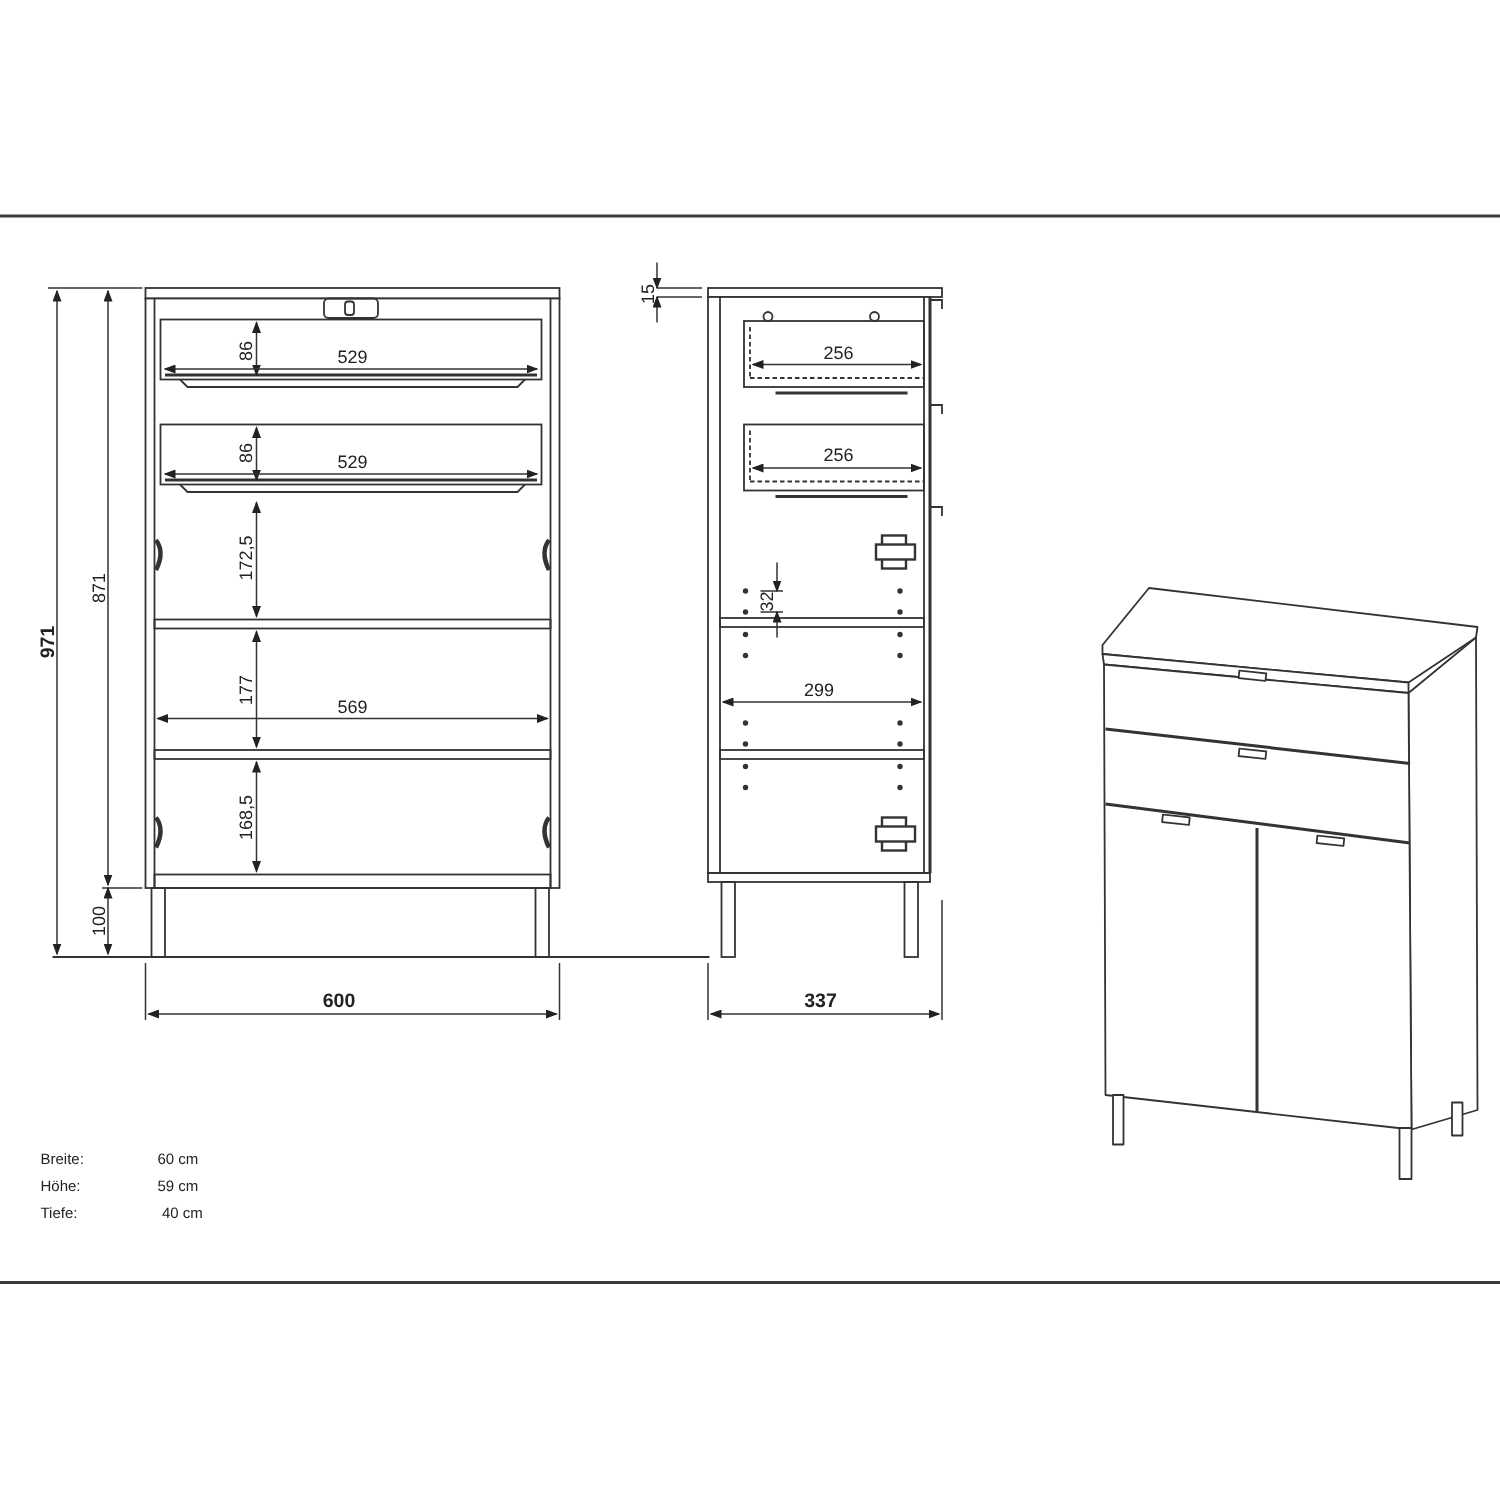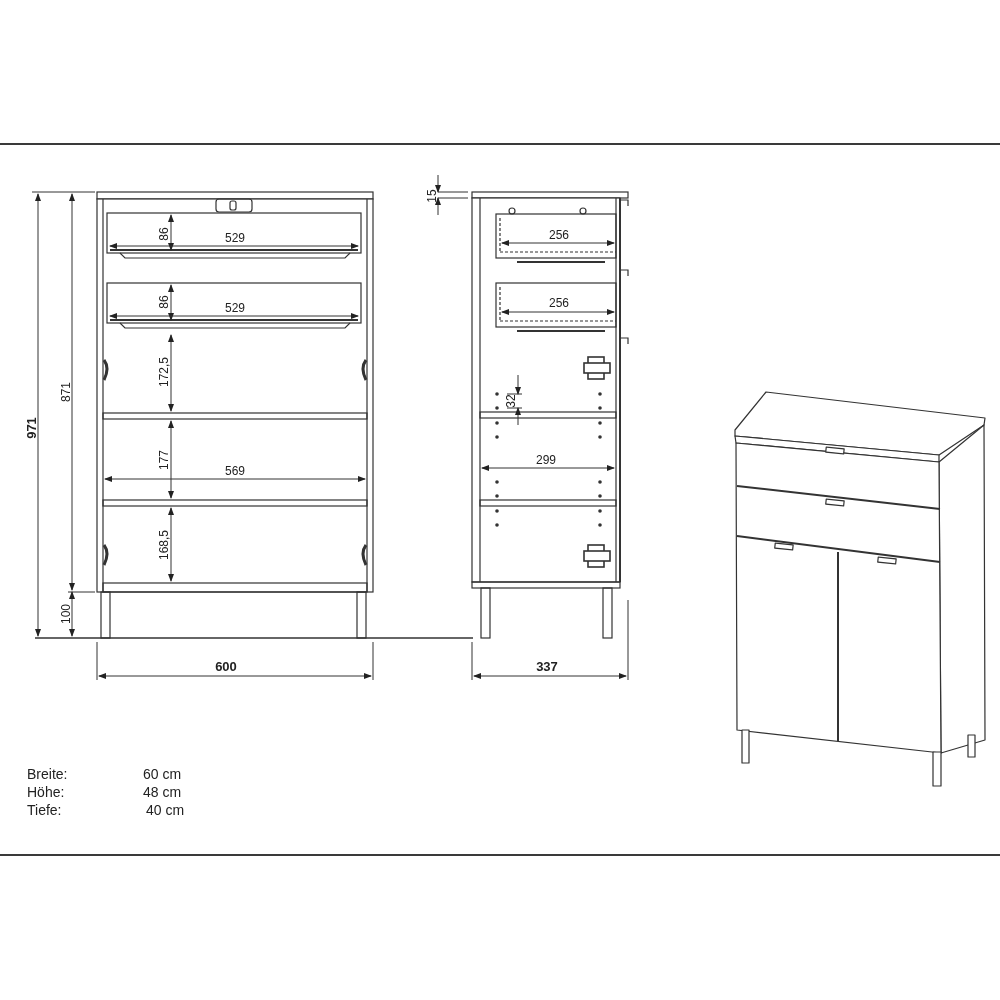--- a/index.html
+++ b/index.html
@@ -2,24 +2,24 @@
 <html><head>
   <meta charset="utf-8">
   <style>
     html, body { margin: 0; padding: 0; background: #ffffff; }
     body { width: 1000px; height: 1000px; position: relative; overflow: hidden;
            font-family: "Liberation Sans", sans-serif; color: #222; }
     .rule { position: absolute; left: 0; width: 1000px; height: 2px; background: #3a3a3a; }
     svg { position: absolute; left: 0; top: 0; }
     .dim { font-family: "Liberation Sans", sans-serif; font-size: 12px; fill: #222; }
     .dimb { font-family: "Liberation Sans", sans-serif; font-size: 13px; font-weight: bold; fill: #222; }
-    .specs { position: absolute; left: 27px; top: 765px; font-size: 14px; line-height: 18px; color: #222; }
+    .specs { position: absolute; left: 27px; top: 765px; font-size: 10px; line-height: 18px; color: #222; }
     .spec-row { display: flex; }
     .spec-label { width: 78px; }
-    .spec-val { white-space: nowrap; margin-left: 38px; }
+    .spec-val { white-space: nowrap; }
   </style>
 </head>
 <body>
 
 <div class="rule" style="top:143px;"></div>
 <div class="rule" style="top:854px;"></div>
 
 <svg width="1000" height="1000" viewBox="0 0 1000 1000">
   <defs>
     <marker id="arr" markerWidth="8" markerHeight="6" refX="7" refY="3" orient="auto-start-reverse" markerUnits="userSpaceOnUse">
@@ -197,19 +197,19 @@
   </g>
 </svg>
 
 <div class="specs">
   <div class="spec-row">
     <span class="spec-label">Breite:</span>
     <span class="spec-val">60 cm</span>
   </div>
   <div class="spec-row">
     <span class="spec-label">Höhe:</span>
-    <span class="spec-val">48 cm</span>
+    <span class="spec-val">59 cm</span>
   </div>
   <div class="spec-row">
     <span class="spec-label">Tiefe:</span>
     <span class="spec-val" style="padding-left:3px;">40 cm</span>
   </div>
 </div>
 
 </body></html>

